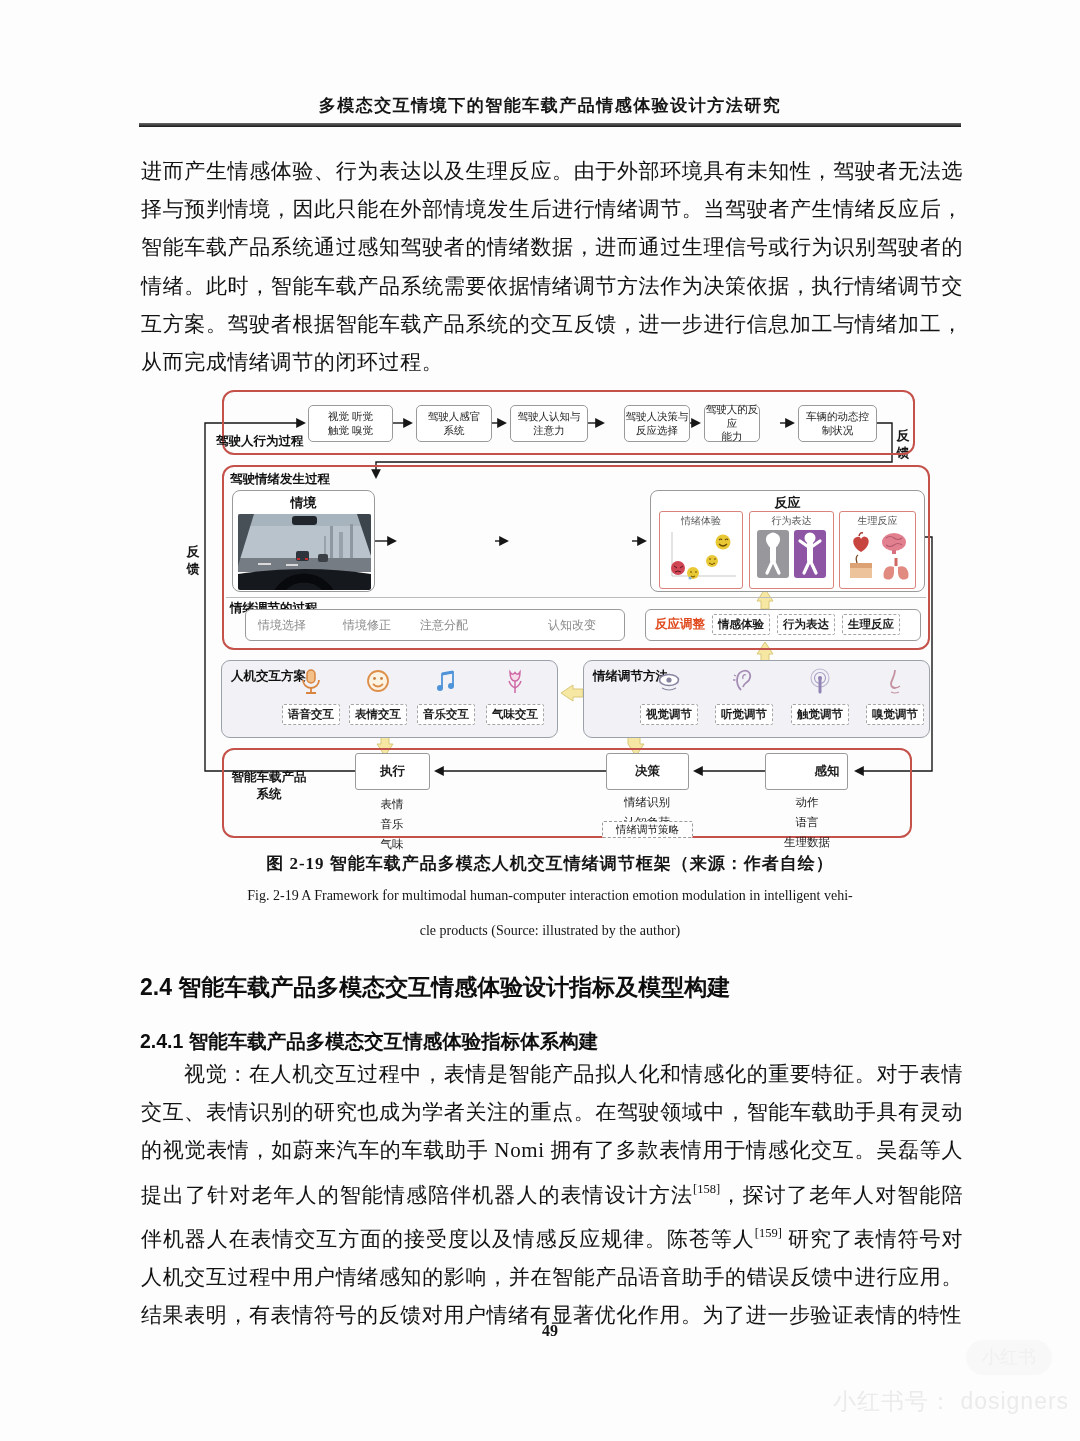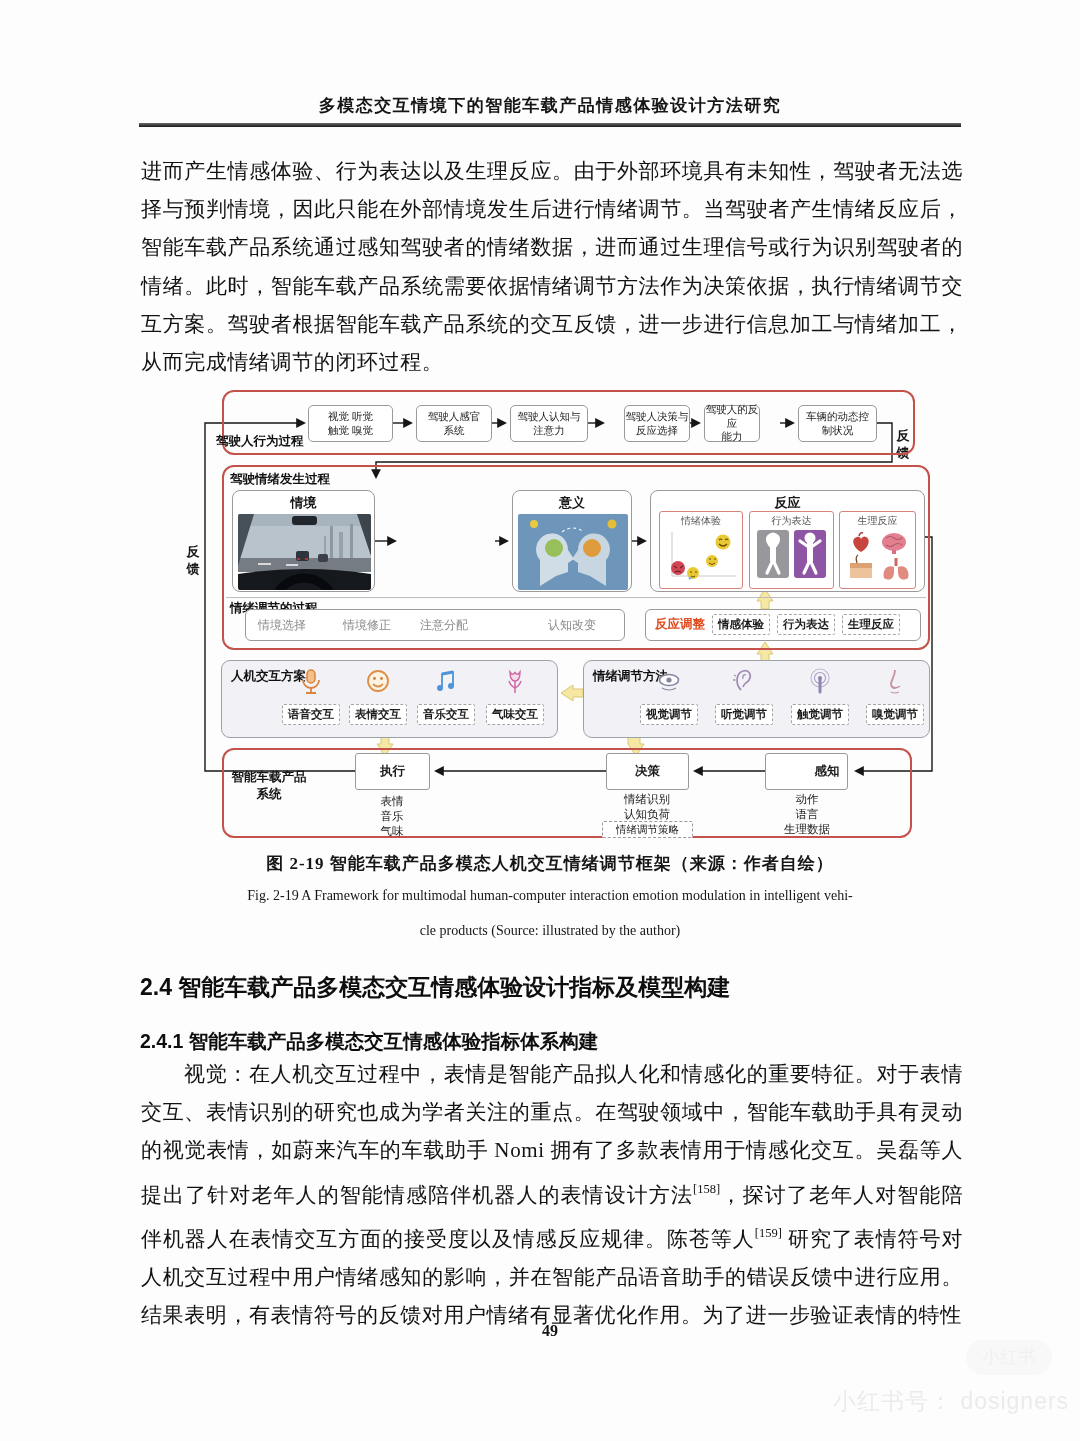--- a/index.html
+++ b/index.html
@@ -34,21 +34,21 @@
   .divider { position:absolute; left:46px; top:212px; width:700px; border-top:1.2px solid #bcbcbc; }
   .pbox { position:absolute; top:224px; height:32px; background:#fff; border:1px solid #9a9a9a; border-radius:6px; }
   .pitem { position:absolute; top:7px; font-size:12px; color:#8a8a8a; }
   .adjrow { display:flex; align-items:center; gap:7px; padding:4px 0 0 9px; }
   .hl { font-size:12.5px; font-weight:bold; color:#e04a1e; }
   .chip { display:inline-block; border:1px dashed #a5a5a5; background:#fff; font-size:11.5px;
     font-weight:600; color:#1d1d1d; padding:2px 5px; border-radius:2px; }
   .grayp { position:absolute; top:275px; height:78px; background:#f2f2f6; border:1.2px solid #9ba1a9; border-radius:9px; }
   .b3col { position:absolute; top:6px; text-align:center; }
   .b3col .chip { margin-top:3px; }
-  .under { position:absolute; text-align:center; font-size:11.5px; line-height:15px; white-space:pre-line; color:#1a1a1a; }
+  .under { position:absolute; text-align:center; font-size:11.5px; line-height:20px; white-space:pre-line; color:#1a1a1a; }
   .dashedbox { position:absolute; border:1px dashed #9a9a9a; background:#fff; font-size:10.5px;
     text-align:center; line-height:15px; border-radius:2px; }
   .overlay { position:absolute; left:0; top:0; pointer-events:none; }
 
   .cap { position:absolute; left:140px; width:820px; text-align:center; }
   .cap-cn { font-weight:700; font-size:17px; letter-spacing:1px; }
   .cap-en { font-size:14px; }
 
   .h-sec { position:absolute; left:140px; font-family:"Liberation Sans", sans-serif; font-weight:bold; color:#0e0e0e; }
 
@@ -143,33 +143,20 @@
         <rect x="80" y="40" width="10" height="8" rx="2" fill="#3a4046"></rect>
         <polygon points="0,0 16,0 0,52" fill="#474f57"></polygon>
           <polygon points="133,0 119,0 133,42" fill="#3c444c"></polygon>
         <rect x="54" y="2" width="25" height="9" rx="3" fill="#20262c"></rect>
         <path d="M0,76 L0,60 Q66,50 133,60 L133,76 Z" fill="#15181d"></path>
         <circle cx="66" cy="94" r="30" fill="none" stroke="#07090c" stroke-width="9"></circle>
       </svg>
     </div>
 
 
-    <div class="stage" style="left:332px; width:120px;">
-      <div class="stage-title">意义</div>
-      <svg class="stage-img" style="left:5px;" width="110" height="76" viewBox="0 0 110 76">
-        <rect width="110" height="76" fill="#6d96ba"></rect>
-        <path d="M22,72 V46 a16,16 0 1 1 28,-10 l6,9 -6,4 v9 l-12,4 z" fill="#d9e3ea" opacity="0.92"></path>
-        <path d="M88,72 V46 a16,16 0 1 0 -28,-10 l-6,9 6,4 v9 l12,4 z" fill="#cfdbe4" opacity="0.92"></path>
-        <circle cx="36" cy="34" r="9" fill="#97c05a"></circle>
-          <circle cx="74" cy="34" r="9" fill="#df9c3c"></circle>
-        <circle cx="16" cy="10" r="4" fill="#ecc93e"></circle>
-          <circle cx="94" cy="10" r="4.5" fill="#e5be37"></circle>
-        <path d="M44,18 Q55,10 66,18" stroke="#f2f2f2" stroke-width="1.2" stroke-dasharray="3,3" fill="none"></path>
-      </svg>
-    </div>
 
     <div class="stage" style="left:470px; width:275px;">
       <div class="stage-title">反应</div>
       <div class="sub" style="left:8px; width:84px;">
         <div class="sub-title">情绪体验</div>
         <div class="sub-body">
           <svg width="78" height="54" viewBox="0 0 78 54">
             <path d="M10,2 V46 H74" stroke="#c9c9c9" stroke-width="1" fill="none"></path>
             <circle cx="16" cy="38" r="7" fill="#cf4553"></circle>
             <path d="M12,36 l3,2 M21,36 l-3,2 M13,42 q3,-2 6,0" stroke="#5a1620" stroke-width="1" fill="none"></path>

